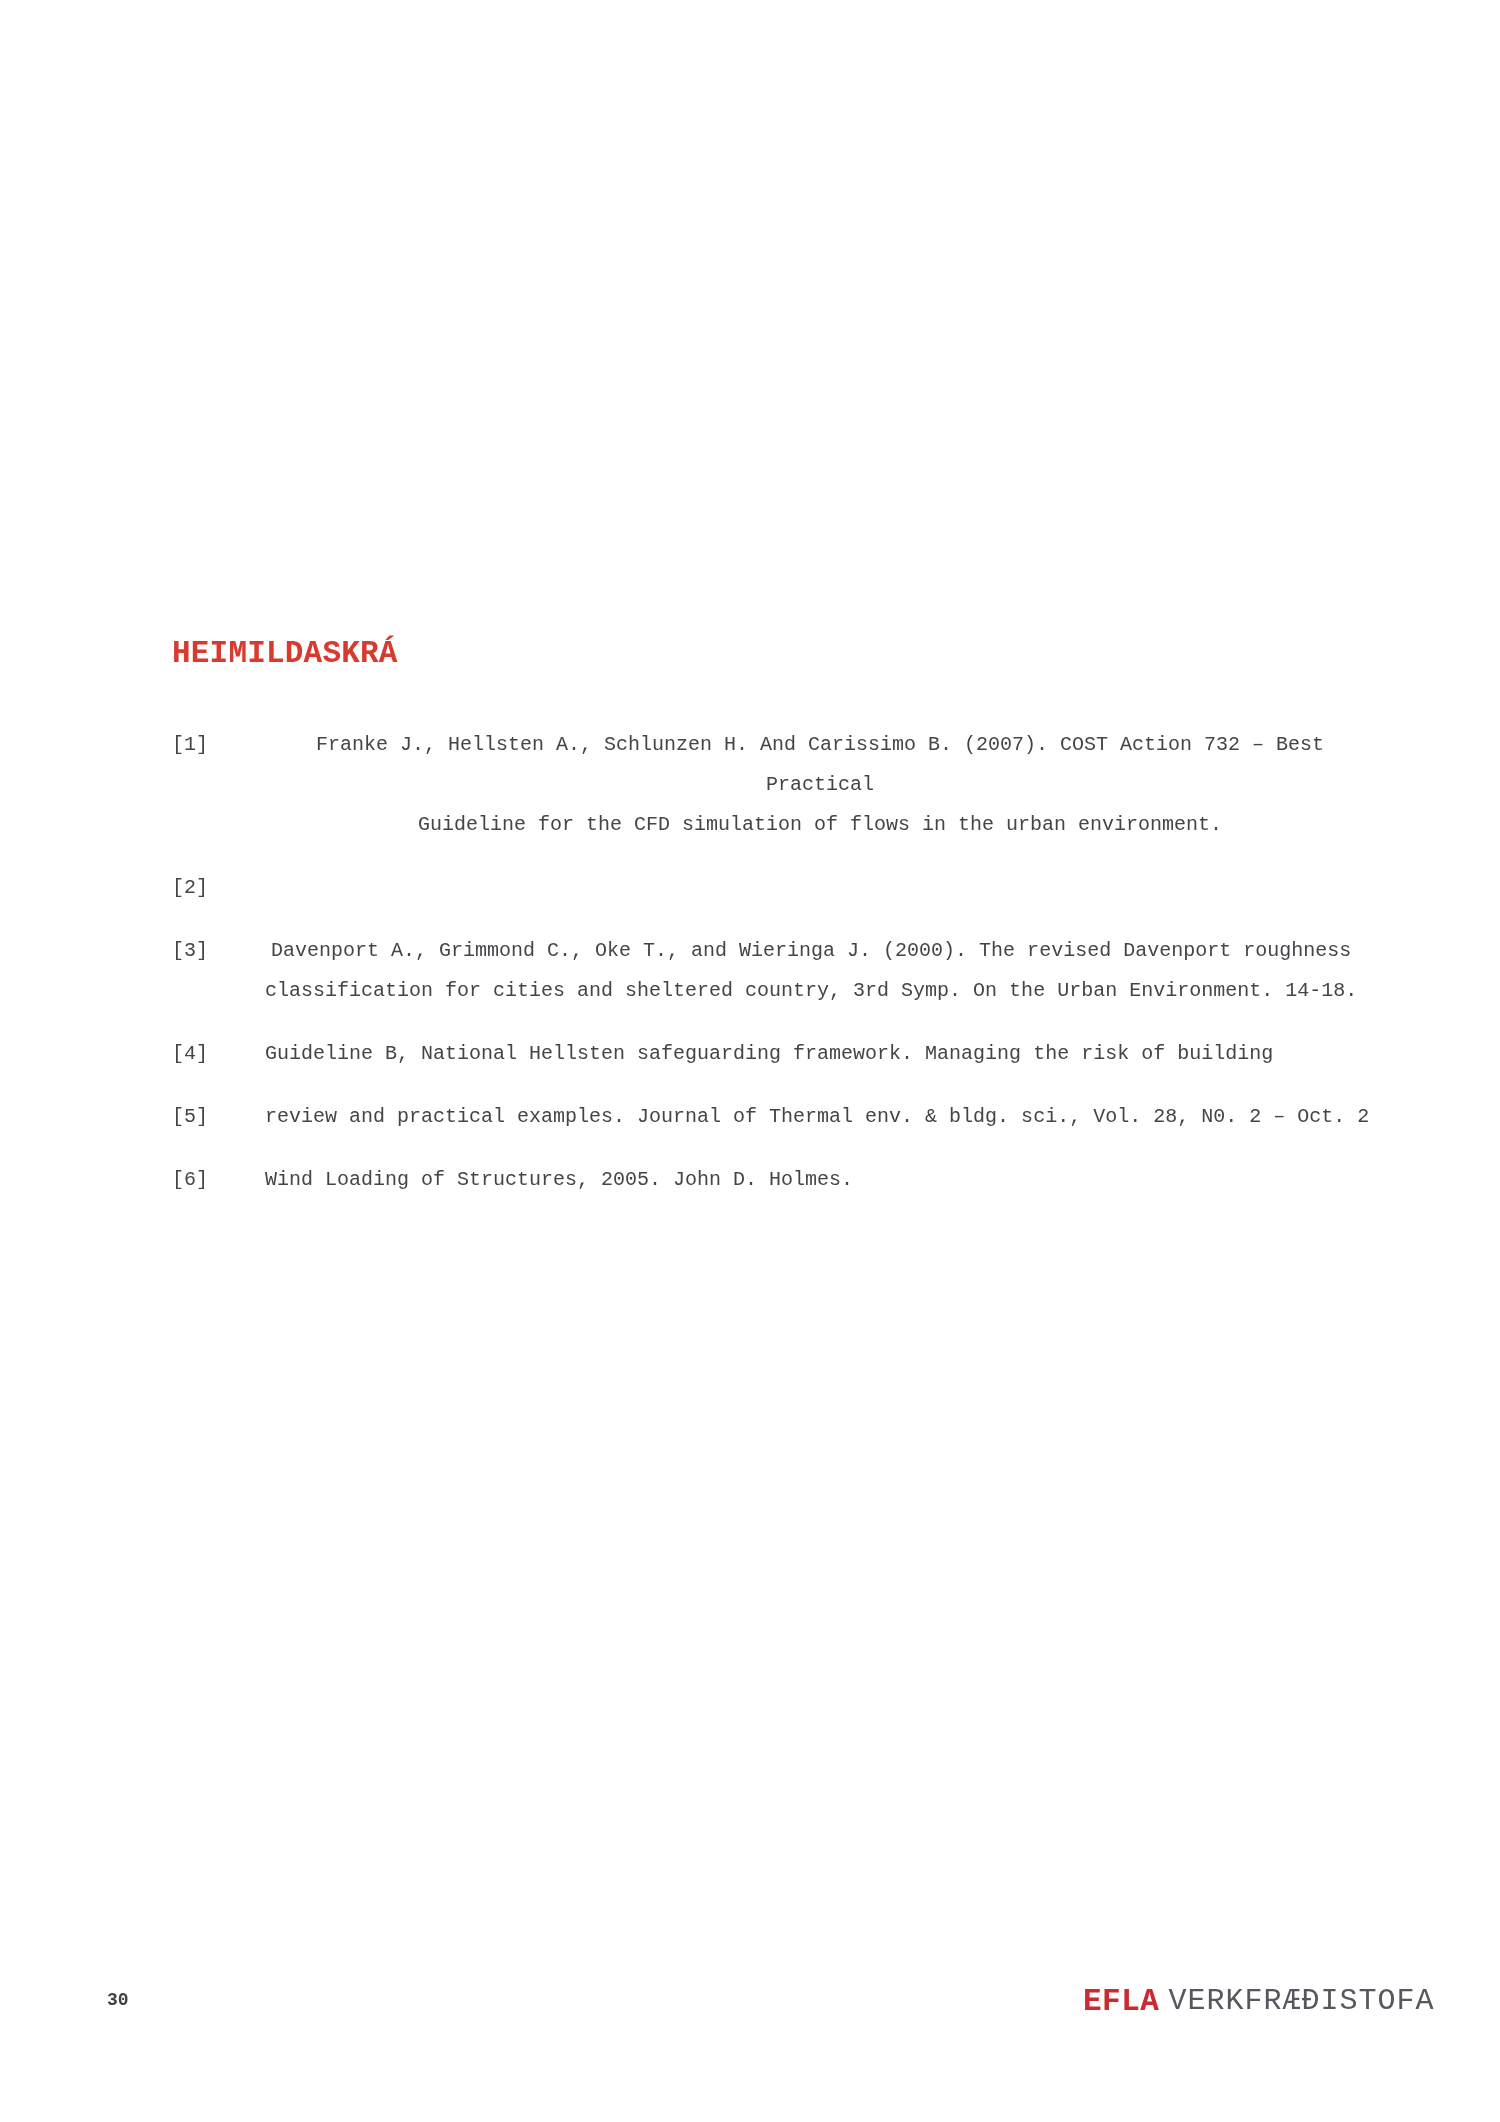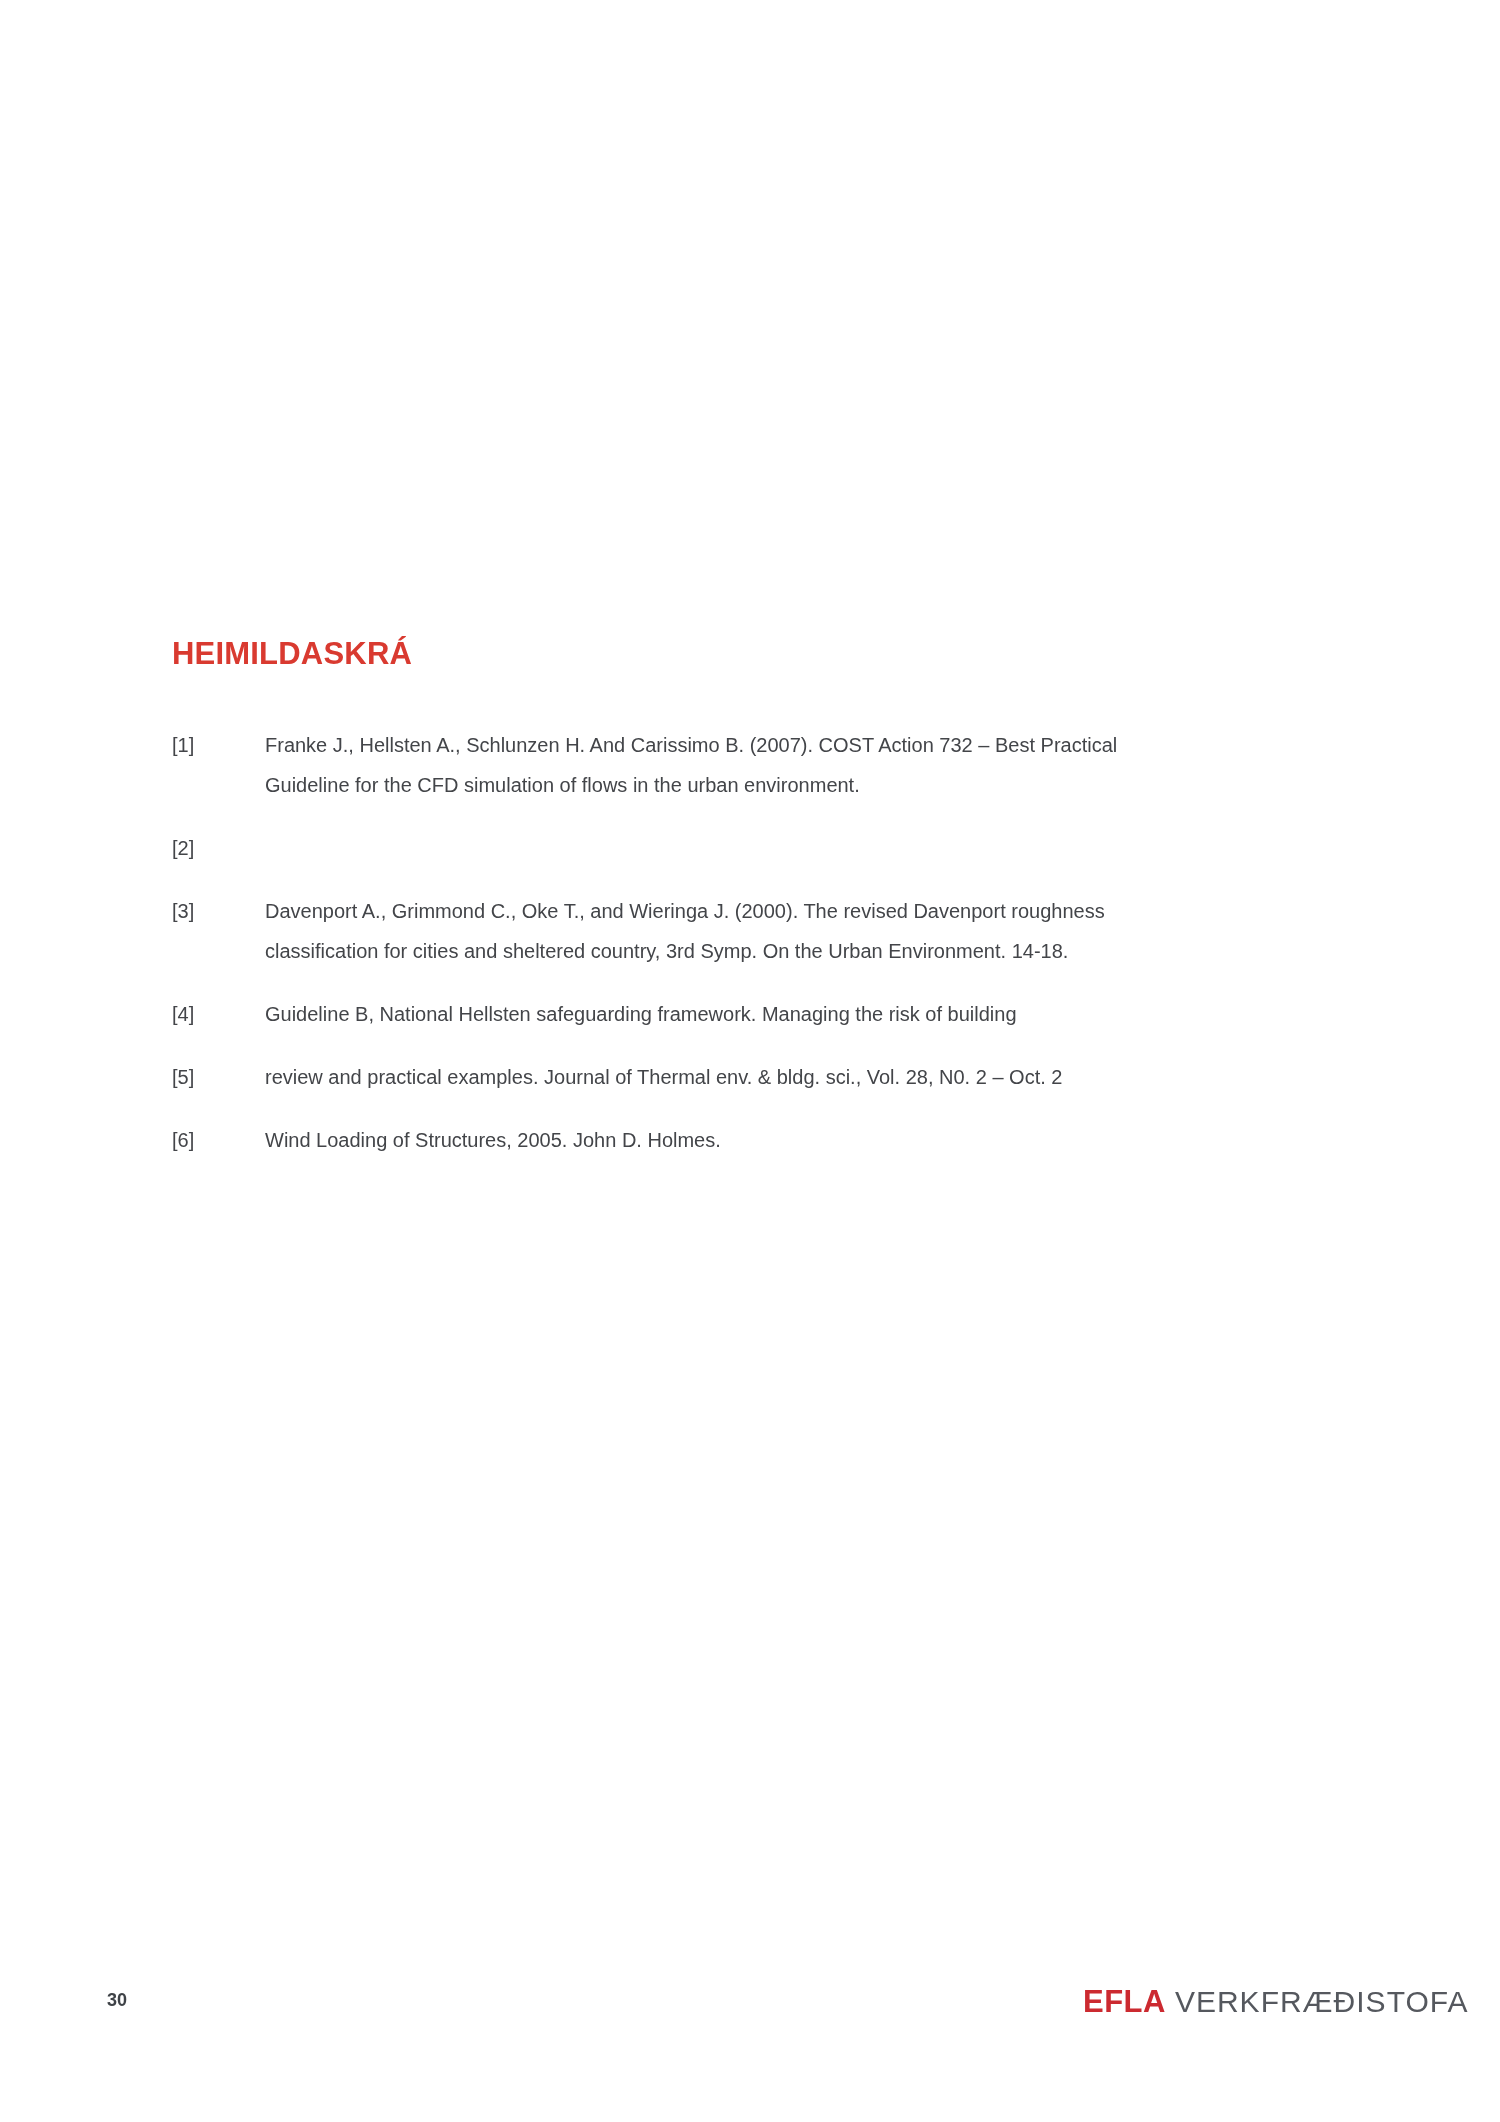--- a/index.html
+++ b/index.html
@@ -5,21 +5,21 @@
   html, body {
     margin: 0;
     padding: 0;
     background: #ffffff;
   }
   .page {
     position: relative;
     width: 1500px;
     height: 2122px;
     background: #ffffff;
-    font-family: Liberation Sans, sans-serif;
+    font-family: Liberation Mono, monospace;
     overflow: hidden;
   }
   .content {
     position: absolute;
     left: 172px;
     top: 634px;
     width: 1210px;
   }
   .heading {
     margin: 0 0 51px 0;
@@ -36,20 +36,21 @@
     color: var(--body-text, #434549);
     font-size: 20px;
     line-height: 40px;
   }
   .ref-label {
     width: 93px;
     flex: 0 0 93px;
   }
   .ref-text {
     max-width: 1110px;
+    text-align: center;
   }
   .footer-pagenum {
     position: absolute;
     left: 107px;
     top: 1988px;
     font-size: 18px;
     line-height: 24px;
     font-weight: 700;
     color: #3e4247;
   }

